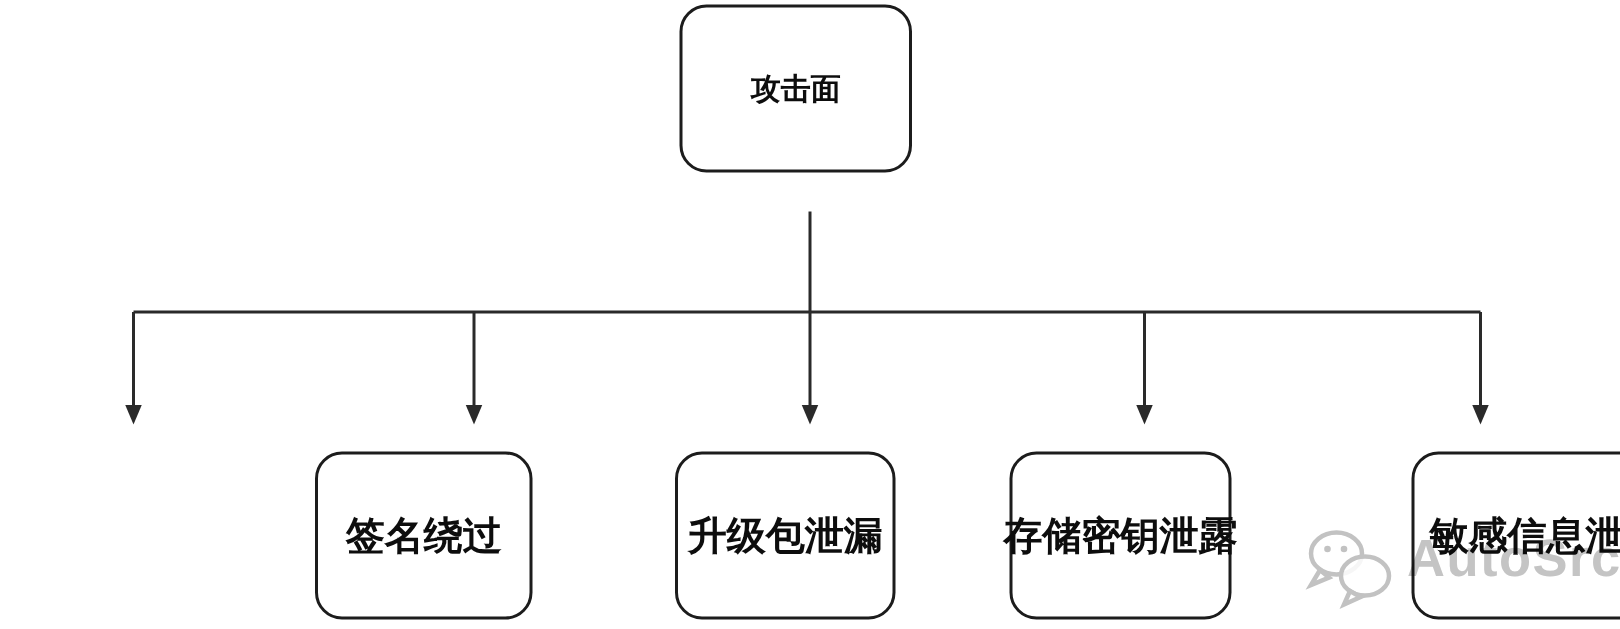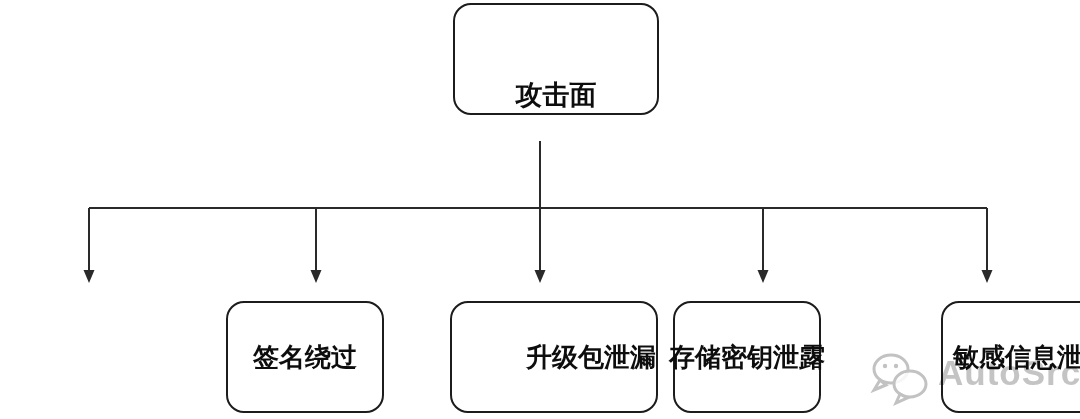--- a/index.html
+++ b/index.html
@@ -31,32 +31,31 @@
     align-items: center;
     justify-content: center;
     z-index: 2;
     color: #0d0d0d;
     font-weight: 700;
     text-align: center;
     white-space: nowrap;
   }
   .node-root {
     left: 453px; top: 3px;
-    width: 206px; height: 112px;
-    font-size: 27px;
-    align-items: flex-end;
+    width: 155px; height: 112px;
+    font-size: 20px;
   }
   .node-child {
     top: 301px;
     height: 112px;
     font-size: 26px;
   }
   .node-c0 { left: 3px;   width: 179px; }
-  .node-c1 { left: 226px; width: 158px; }
-  .node-c2 { left: 450px; width: 208px; justify-content: flex-end; }
+  .node-c1 { left: 210px; width: 145px; }
+  .node-c2 { left: 450px; width: 147px; }
   .node-c3 { left: 673px; width: 148px; }
   .node-c4 { left: 897px; width: 180px; margin-left: 44px; }
 
   .watermark {
     position: absolute;
     z-index: 3;
     pointer-events: none;
   }
   .watermark-icon {
     left: 866px;

